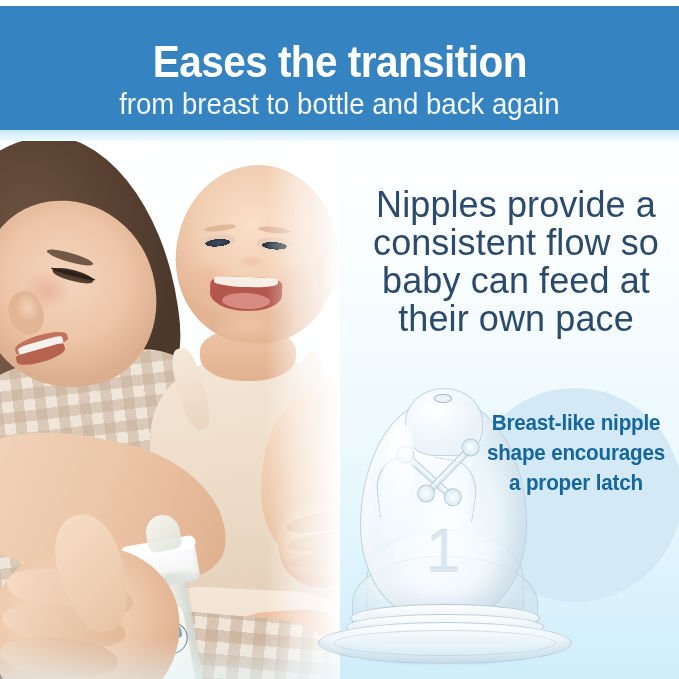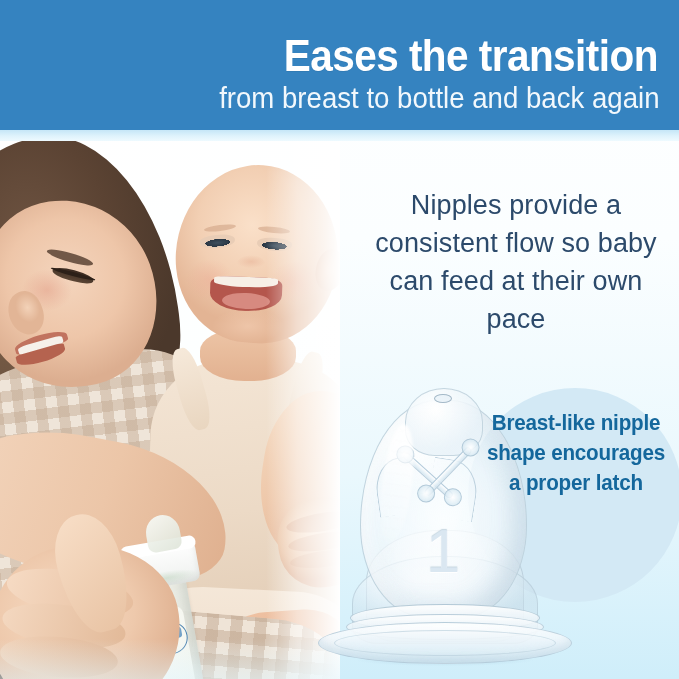--- a/index.html
+++ b/index.html
@@ -8,23 +8,23 @@
     font-family:"Liberation Sans", sans-serif;
     background:#ffffff;
   }
   #page{
     position:relative;width:679px;height:679px;overflow:hidden;
     background:linear-gradient(180deg,#ffffff 0%,#fbfeff 35%,#eaf8fd 70%,#cfeefa 100%);
   }
 
   
   #banner{
-    position:absolute;left:0;top:0;width:679px;height:130px;
+    position:absolute;left:0;top:6px;width:679px;height:130px;
     background:#3583c0;
-    display:flex;flex-direction:column;align-items:flex-end;justify-content:center;
+    display:flex;flex-direction:column;align-items:center;justify-content:center;
     box-sizing:border-box;padding-top:16px;
   }
   #banner-title{
     color:#ffffff;
     font-size:45px;font-weight:700;
     letter-spacing:-0.6px;
     line-height:52px;
     transform:scaleX(0.90);
     white-space:nowrap;
     text-shadow:0 1px 0 rgba(0,0,0,.06);
@@ -40,21 +40,21 @@
   #banner-edge{
     position:absolute;left:0;top:130px;width:679px;height:11px;
     background:linear-gradient(180deg,#c5e6f7 0%,#dff3fc 55%,#eefaff 100%);
   }
 
   
   #body-copy{
     position:absolute;left:360px;top:186px;width:312px;
     text-align:center;
     color:#2c4a6b;
-    font-size:27px;font-weight:300;line-height:38px;
+    font-size:36px;font-weight:300;line-height:38px;
     letter-spacing:.1px;
   }
 
   
   #callout-circle{
     position:absolute;left:468px;top:388px;width:214px;height:214px;
     border-radius:50%;
     background:#d3e9f5;
   }
   #callout-text{

